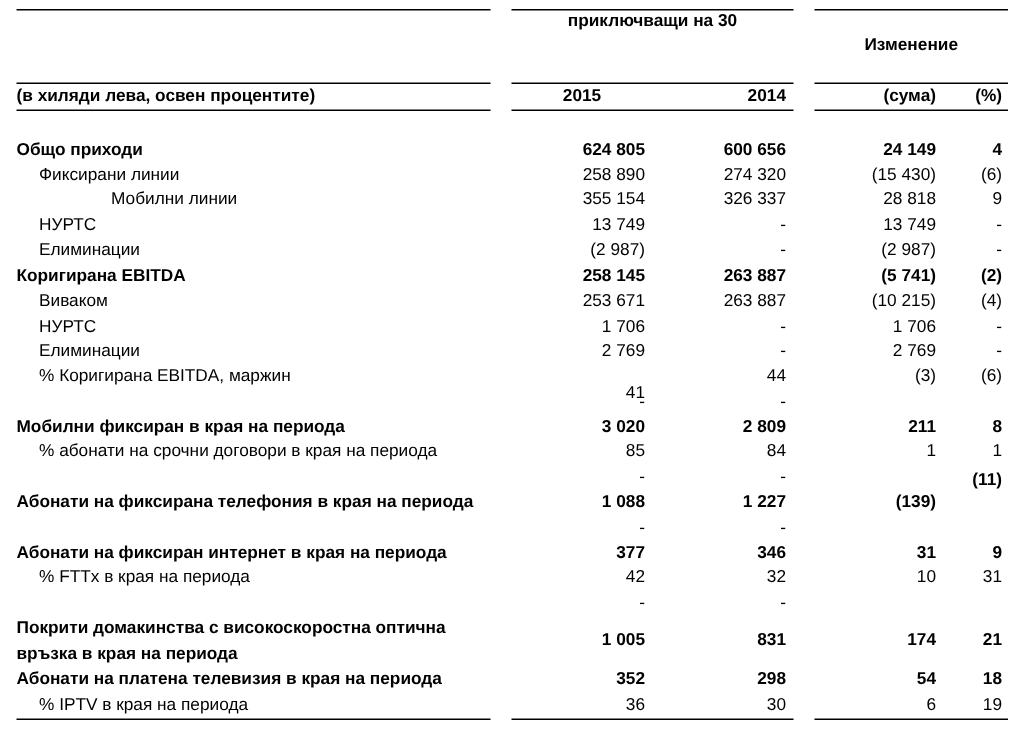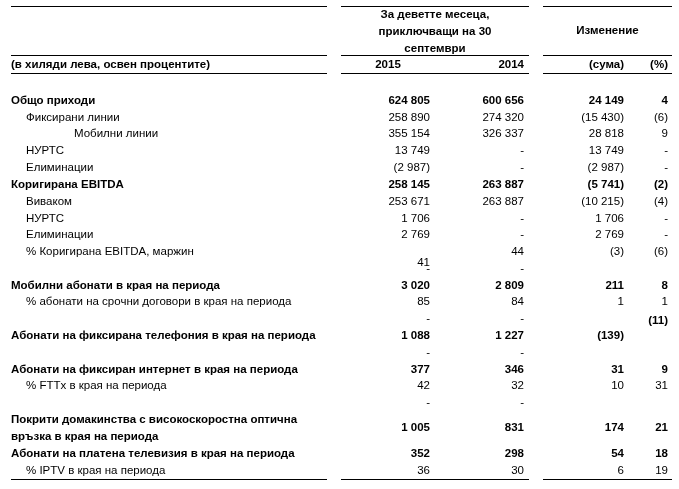--- a/index.html
+++ b/index.html
@@ -29,23 +29,21 @@
 
 <div class="hline" style="left:11px; width:316px; top:55px;"></div>
 <div class="hline" style="left:341px; width:188px; top:55px;"></div>
 <div class="hline" style="left:543px; width:129px; top:55px;"></div>
 
 <div class="hline" style="left:11px; width:316px; top:73px;"></div>
 <div class="hline" style="left:341px; width:188px; top:73px;"></div>
 <div class="hline" style="left:543px; width:129px; top:73px;"></div>
 
 <div class="hdr" style="left:341px; width:188px; top:6px;">
-  <div>За деветте месеца,</div>
   <div>приключващи на 30</div>
-  <div>септември</div>
 </div>
 <div class="hdr" style="left:543px; width:129px; top:22px;">Изменение</div>
 
 <div class="cell label bold" style="top:56px;">(в хиляди лева, освен процентите)</div>
 <div class="cell bold" style="left:341px; width:94px; text-align:center; top:56px;">2015</div>
 <div class="cell num bold c2014" style="top:56px;">2014</div>
 <div class="cell num bold csum" style="top:56px;">(сума)</div>
 <div class="cell num bold cpct" style="top:56px;">(%)</div>
 
 <div id="rows">
@@ -120,21 +118,21 @@
       <div class="cell num cpct" style="top: 243px;">(6)</div>
     </div>
     <div>
       <div class="cell label" style="top: 260px;"></div>
       <div class="cell num c2015" style="top: 260px;">-</div>
       <div class="cell num c2014" style="top: 260px;">-</div>
       <div class="cell num csum" style="top: 260px;"></div>
       <div class="cell num cpct" style="top: 260px;"></div>
     </div>
     <div>
-      <div class="cell label bold" style="top: 277px;">Мобилни абонати в края на периода</div>
+      <div class="cell label bold" style="top: 277px;">Мобилни фиксиран в края на периода</div>
       <div class="cell num c2015 bold" style="top: 277px;">3 020</div>
       <div class="cell num c2014 bold" style="top: 277px;">2 809</div>
       <div class="cell num csum bold" style="top: 277px;">211</div>
       <div class="cell num cpct bold" style="top: 277px;">8</div>
     </div>
     <div>
       <div class="cell label sub" style="top: 293px;">% абонати на срочни договори в края на периода</div>
       <div class="cell num c2015" style="top: 293px;">85</div>
       <div class="cell num c2014" style="top: 293px;">84</div>
       <div class="cell num csum" style="top: 293px;">1</div>

